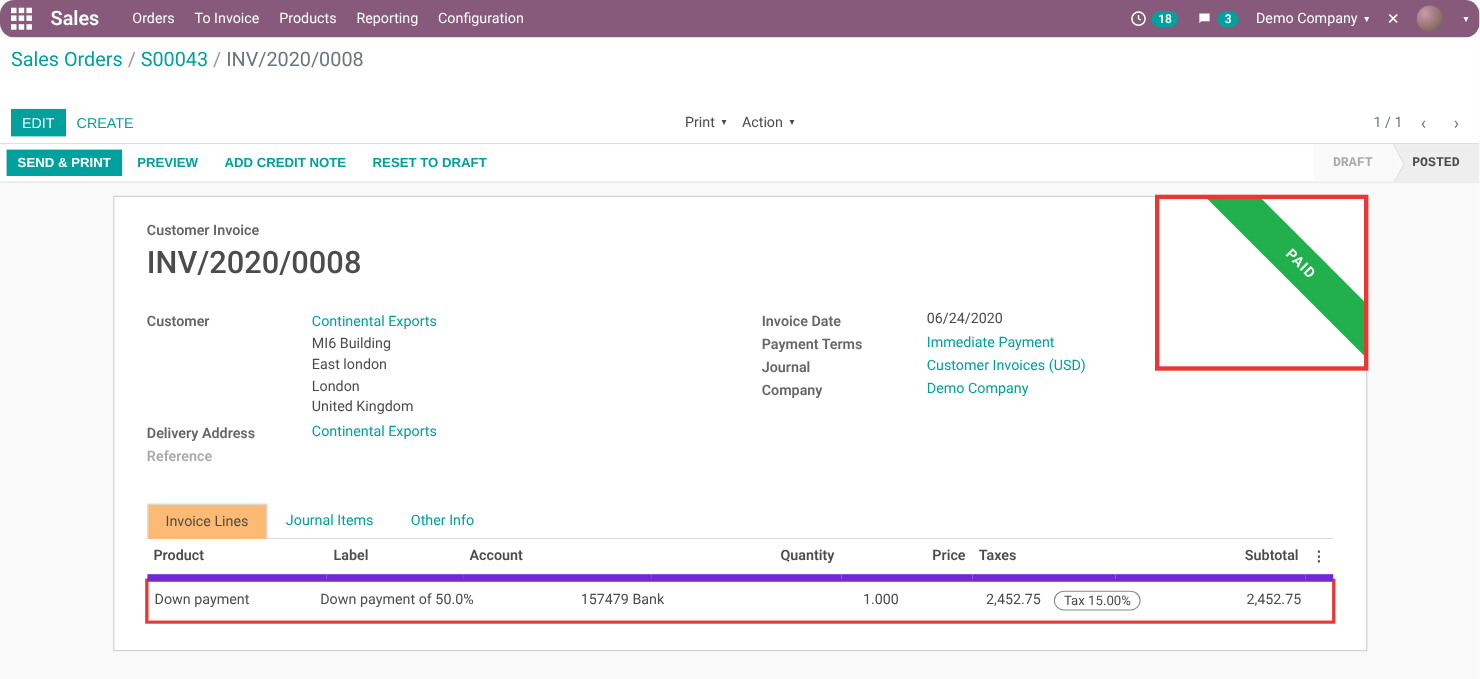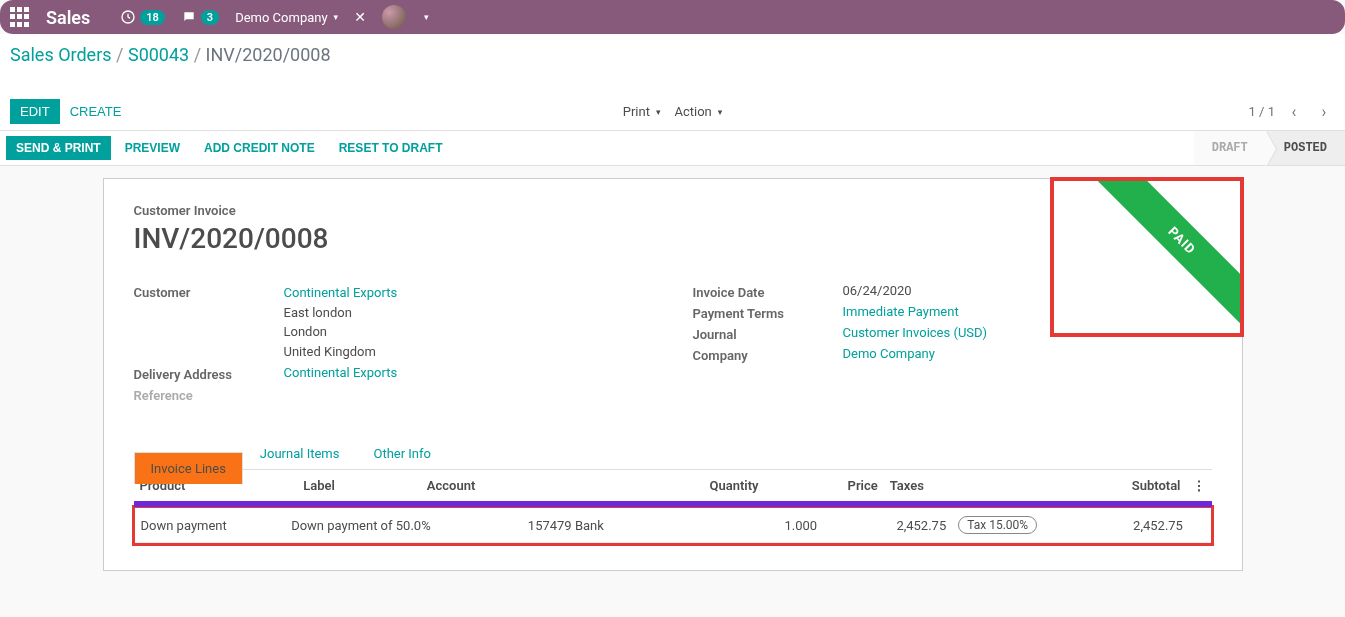--- a/index.html
+++ b/index.html
@@ -48,21 +48,21 @@
 .sheet h1.title { font-size: 28px; color: #4c4c4c; margin-bottom: 28px; font-weight: 500; }
 .cols { display: flex; gap: 40px; margin-bottom: 30px; }
 .col { flex: 1; }
 .field-row { display: flex; margin-bottom: 4px; align-items: flex-start; }
 .field-label { width: 150px; font-weight: 600; color: #666; font-size: 13px; padding-top: 2px; }
 .field-value { flex: 1; color: #4c4c4c; }
 .field-value .link { color: #00a09d; cursor: pointer; }
 .addr-line { display: block; line-height: 1.5; }
 .tabs { display: flex; border-bottom: 1px solid #ddd; margin-bottom: 0; }
 .tab { padding: 8px 16px; border: 1px solid transparent; border-bottom: none; cursor: pointer; font-size: 13px; color: #00a09d; }
-.tab.active { border-color: #ddd; background: #f97316; color: #4c4c4c; position: relative; top: 15px; }
+.tab.active { border-color: #ddd; background: #fdba74; color: #4c4c4c; position: relative; top: 1px; }
 .line-table { width: 100%; border-collapse: collapse; }
 .line-table th { text-align: left; font-weight: 600; color: #4c4c4c; padding: 8px 6px; border-bottom: 6px solid #6d28d9; font-size: 13px; }
 .line-table th.num, .line-table td.num { text-align: right; }
 .line-table td { padding: 8px 6px; border-bottom: 1px solid #eee; font-size: 13px; margin-top: 31px; }
 .tax-chip { display: inline-block; border: 1px solid #888; border-radius: 10px; padding: 1px 8px; font-size: 12px; }
 .row-hl { border: 3px solid #e53935; padding: 0; margin: -2px -2px 0 -2px; }
 .kebab { width: 14px; text-align: center; color: #888; cursor: pointer; }
 svg.chat-ic { width: 16px; height: 14px; }
 svg.clock-ic { width: 16px; height: 16px; }
 </style>
@@ -75,20 +75,27 @@
       <span></span>
       <span></span>
       <span></span>
       <span></span>
       <span></span>
       <span></span>
       <span></span>
       <span></span>
   </div>
   <div class="brand">Sales</div>
+  <div class="nav-menu">
+    <a>Orders</a>
+    <a>To Invoice</a>
+    <a>Products</a>
+    <a>Reporting</a>
+    <a>Configuration</a>
+  </div>
   <div class="topbar-right">
     <div class="pill">
       <svg class="clock-ic" viewBox="0 0 24 24" fill="none" stroke="#fff" stroke-width="2">
           <circle cx="12" cy="12" r="9"></circle>
           <path d="M12 7v5l3 2"></path>
         </svg>
       <span class="pill-badge">18</span>
     </div>
     <div class="pill">
       <svg class="chat-ic" viewBox="0 0 24 24" fill="#fff">
@@ -156,20 +163,21 @@
 
       <h4 class="subtitle">Customer Invoice</h4>
       <h1 class="title">INV/2020/0008</h1>
 
       <div class="cols">
         <div class="col">
           <div class="field-row">
             <div class="field-label">Customer</div>
             <div class="field-value">
               <span class="link addr-line">Continental Exports</span>
+              <span class="addr-line">MI6 Building</span>
               <span class="addr-line">East london</span>
               <span class="addr-line">London</span>
               <span class="addr-line">United Kingdom</span>
             </div>
           </div>
           <div class="field-row">
             <div class="field-label">Delivery Address</div>
             <div class="field-value"><span class="link">Continental Exports</span></div>
           </div>
           <div class="field-row">

